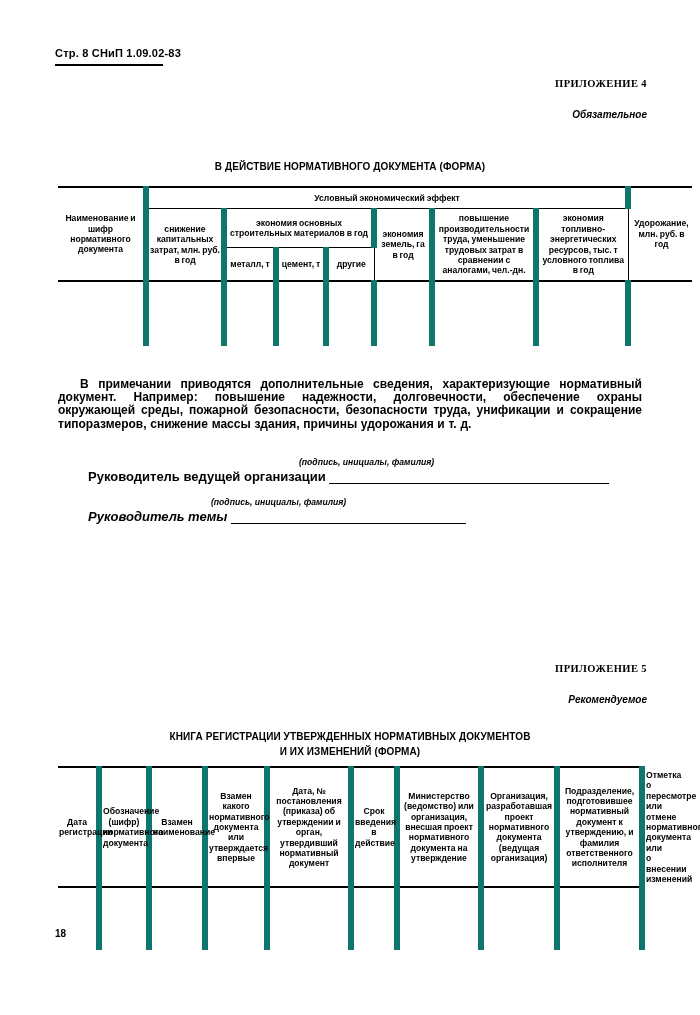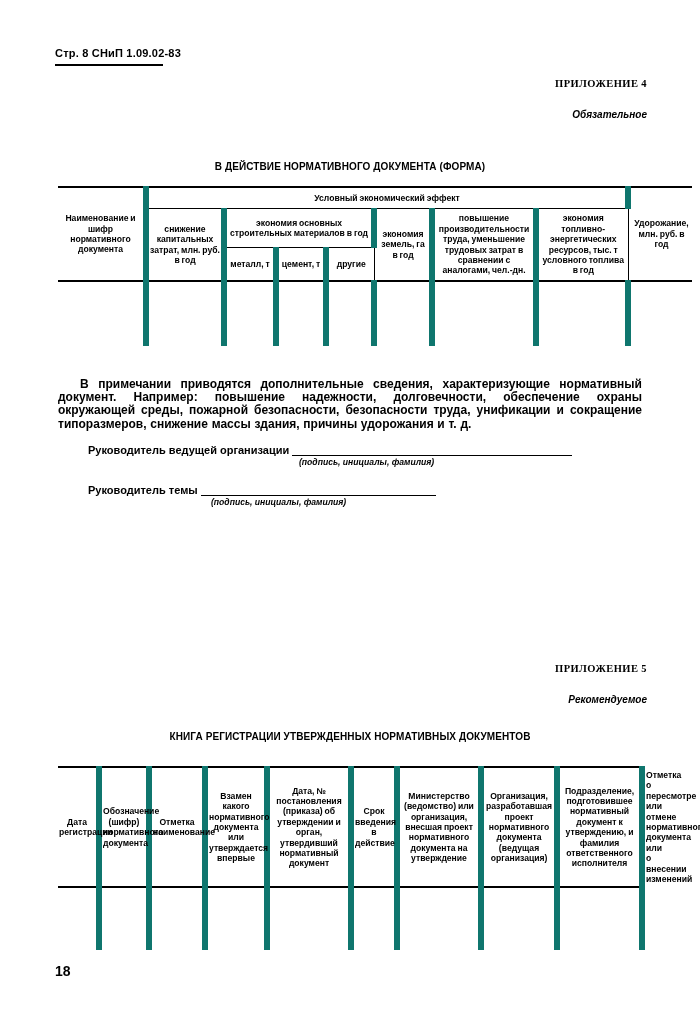--- a/index.html
+++ b/index.html
@@ -114,44 +114,45 @@
     line-height: 13.2px;
     text-align: justify;
     font-weight: bold;
     word-spacing: 0.4px;
   }
   .note .ind { display: inline-block; width: 22px; }
 
   
   .sig {
     position: absolute;
-    font-size: 11px;
-    font-weight: bold;
-    white-space: nowrap;
+    font-size: 13px;
+    font-weight: bold;
+    white-space: nowrap;
+    margin-top: 25px;
   }
   .sig .line {
     display: inline-block;
     border-bottom: 1px solid #000;
     vertical-align: bottom;
     height: 11px;
   }
   .sig-cap {
     position: absolute;
     font-size: 8.6px;
     font-style: italic;
     font-weight: bold;
     white-space: nowrap;
   }
 
   
   .folio {
     position: absolute;
     left: 55px;
-    top: 963px;
-    font-size: 14px;
+    top: 928px;
+    font-size: 10px;
     font-weight: bold;
   }
 </style>
 </head>
 <body>
 
 <div class="page">
 
   <div class="runhead">Стр. 8   СНиП 1.09.02-83</div>
   <div class="runhead-rule"></div>
@@ -206,48 +207,49 @@
   </table>
 
   <div class="note"><span class="ind"></span><span>В примечании приводятся дополнительные сведения, характеризующие нормативный документ. Например: повышение надежности, долговечности, обеспечение охраны окружающей среды, пожарной безопасности, безопасности труда, унификации и сокращение типоразмеров, снижение массы здания, причины удорожания и т. д.</span></div>
 
   <div class="sig" style="left:88px; top:444px;">
     <span>Руководитель ведущей организации</span>
     <span class="line" style="width:280px;"></span>
   </div>
   <div class="sig-cap" style="left:299px; top:457px;">(подпись, инициалы, фамилия)</div>
 
-  <div class="sig" style="left:88px; top:484px;">
+  <div class="sig" style="left:88px; top:484px;font-style:italic;">
     <span>Руководитель темы</span>
     <span class="line" style="width:235px;"></span>
   </div>
   <div class="sig-cap" style="left:211px; top:497px;">(подпись, инициалы, фамилия)</div>
 
   <div class="appx" style="top:663px;">ПРИЛОЖЕНИЕ 5</div>
   <div class="appx-sub" style="top:694px;margin-left:16px;">Рекомендуемое</div>
 
   <div class="form-title" style="top:729px;">КНИГА РЕГИСТРАЦИИ УТВЕРЖДЕННЫХ НОРМАТИВНЫХ ДОКУМЕНТОВ</div>
+  <div class="form-title" style="top:744px;">И ИХ ИЗМЕНЕНИЙ (ФОРМА)</div>
 
   <table class="grid t2">
     <colgroup>
       <col style="width:41px">
       <col style="width:50px">
       <col style="width:56px">
       <col style="width:62px">
       <col style="width:84px">
       <col style="width:46px">
       <col style="width:84px">
       <col style="width:76px">
       <col style="width:85px">
     </colgroup>
     <tbody>
       <tr>
         <td class="rule-top noline" style="height:96px;">Дата регистрации</td>
         <td class="rule-top">Обозначение (шифр) нормативного документа</td>
-        <td class="rule-top">Отметка наименование</td>
+        <td class="rule-top">Взамен наименование</td>
         <td class="rule-top">Взамен какого нормативного документа или утверждается впервые</td>
         <td class="rule-top">Дата, № постановления (приказа) об утверждении и орган, утвердивший нормативный документ</td>
         <td class="rule-top">Срок введения в действие</td>
         <td class="rule-top">Министерство (ведомство) или организация, внесшая проект нормативного документа на утверждение</td>
         <td class="rule-top">Организация, разработавшая проект нормативного документа (ведущая организация)</td>
         <td class="rule-top">Подразделение, подготовившее нормативный документ к утверждению, и фамилия ответственного исполнителя</td>
         <td class="rule-top" style="border-right:none;">Отметка о пересмотре или отмене нормативного документа или о внесении изменений</td>
       </tr>
       <tr class="datarow2">
         <td class="rule-top noline"></td>

